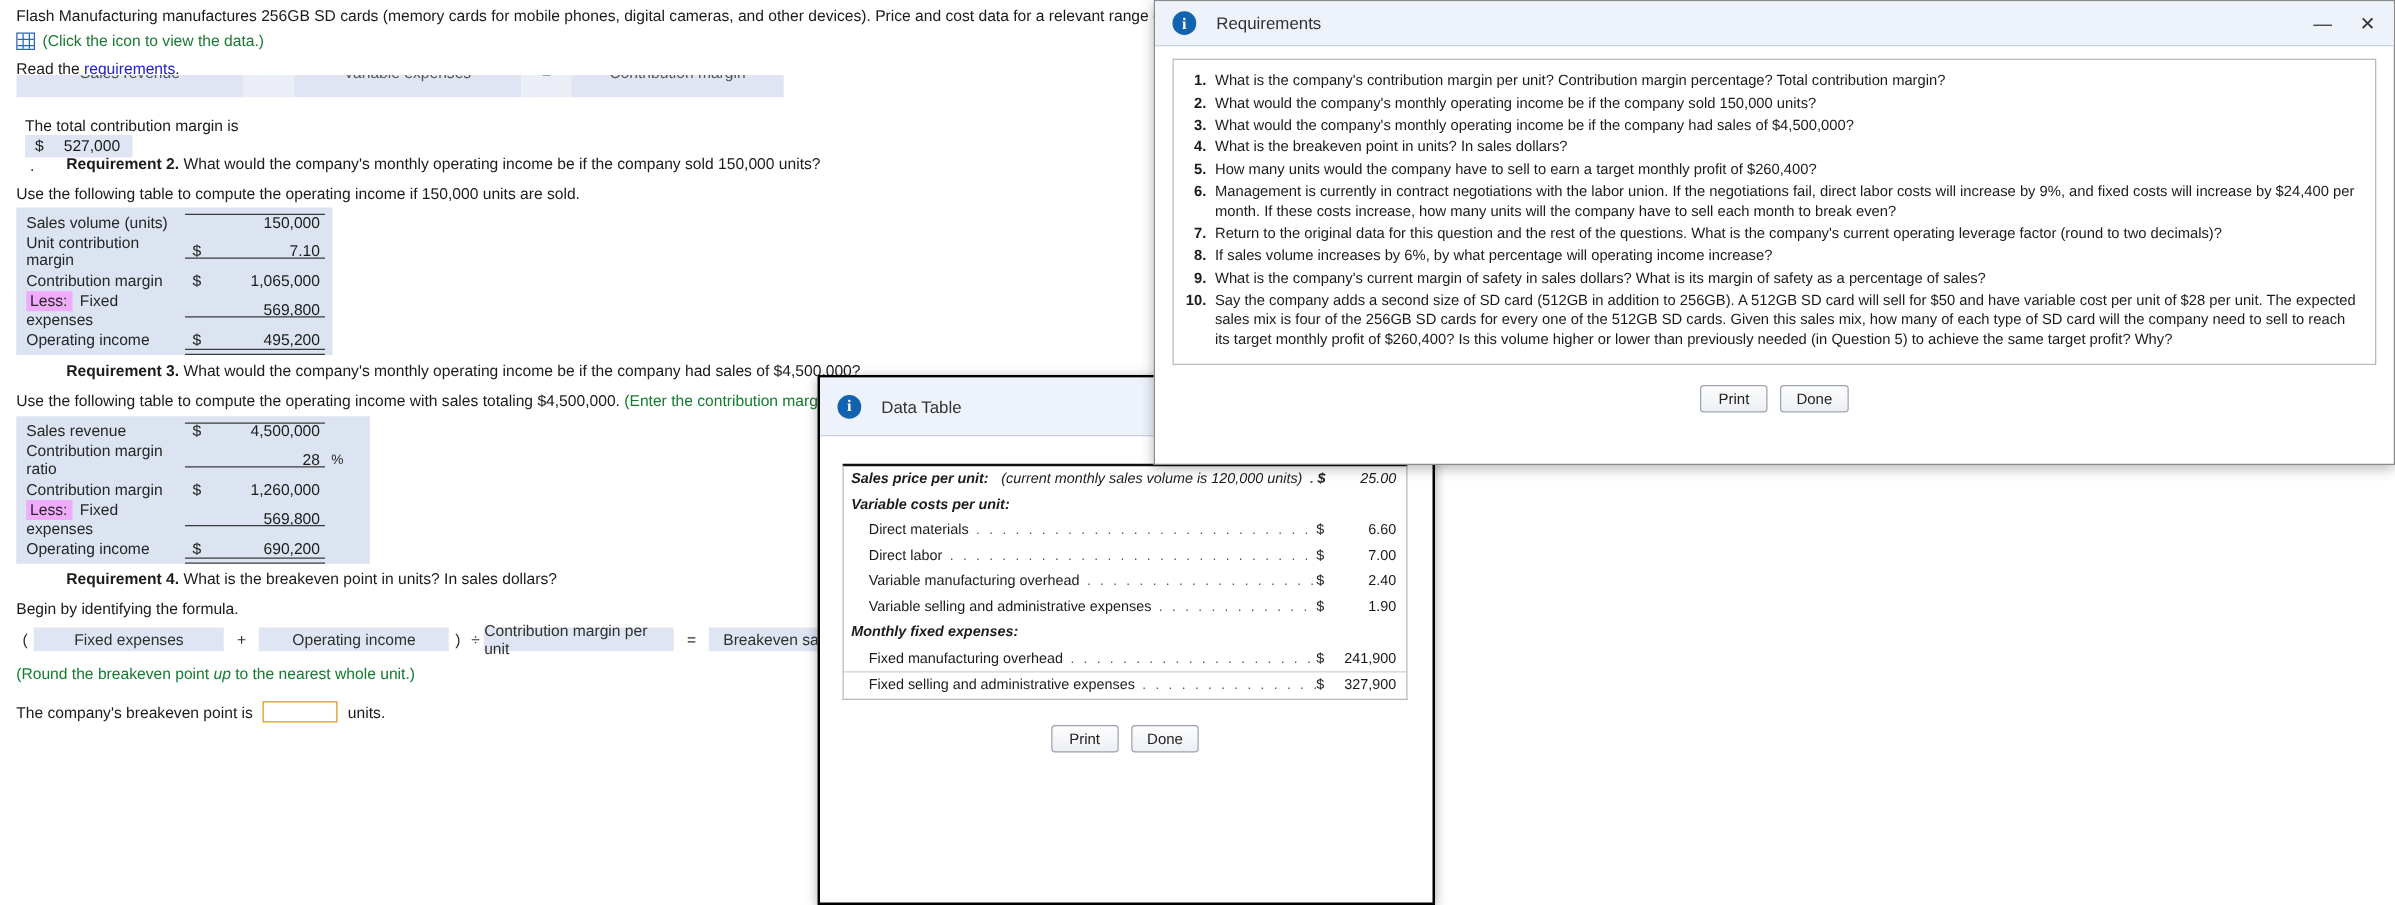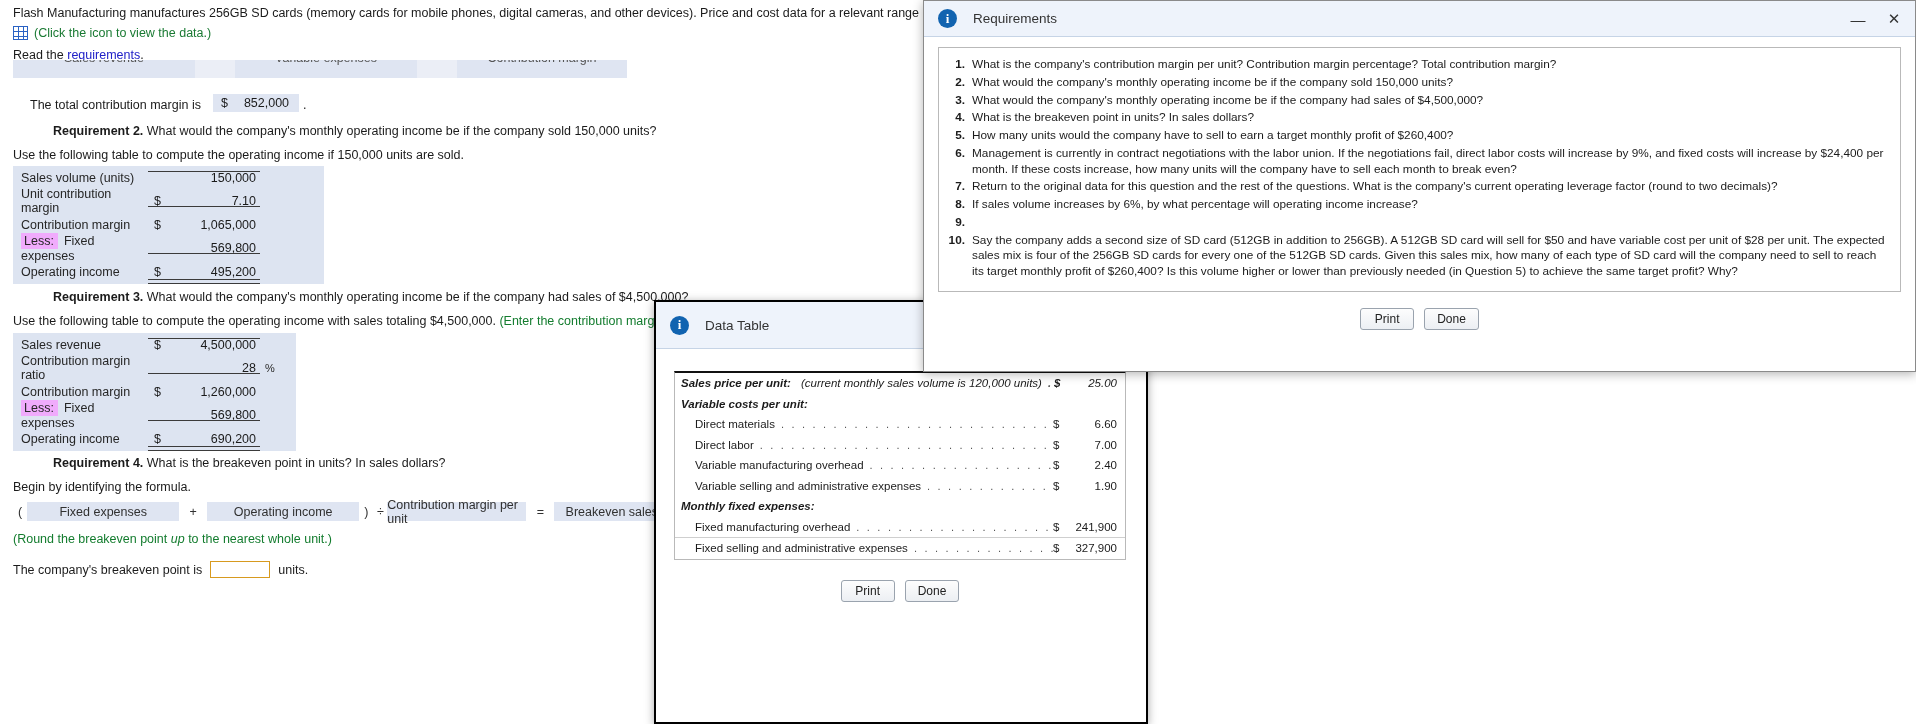--- a/index.html
+++ b/index.html
@@ -31,21 +31,21 @@
   .read-row { position:absolute; left:13px; top:48px; }
   .link { color:#2020c8; text-decoration:underline; cursor:pointer; }
 
   
   .top-strip { position:absolute; left:13px; top:60px; width:1190px; height:18px; overflow:hidden; }
   .top-strip .cells { display:flex; align-items:center; height:40px; margin-top:-22px; }
   .top-strip .c { height:40px; display:flex; align-items:center; justify-content:center; color:#555; font-size:12.5px; }
   .tc-box { background:#dfe5f2; }
   .tc-op { background:#ebeef6; width:40px; }
 
-  .tcm-row { position:absolute; left:30px; top:94px; display:flex; align-items:flex-end; gap:0; }
+  .tcm-row { position:absolute; left:20px; top:94px; display:flex; align-items:flex-start; gap:0;flex-direction:column; }
   .tcm-label { margin-right:12px; }
   .tcm-box { background:#dfe5f2; padding:2px 10px 2px 8px; display:flex; gap:16px; min-width:74px; }
   .tcm-box .d { }
   .tcm-box .v { }
   .tcm-dot { margin-left:4px; }
 
   .req-head { position:absolute; left:13px; white-space:nowrap; }
   .req-head b { font-weight:bold;margin-left:40px; }
   .sub-line { position:absolute; left:13px; white-space:nowrap; }
 
@@ -158,31 +158,31 @@
       <div class="c tc-box" style="width:182px;">Variable expenses</div>
       <div class="c tc-op">=</div>
       <div class="c tc-box" style="width:170px;">Contribution margin</div>
     </div>
   </div>
 
   <div class="tcm-row">
     <span class="tcm-label">The total contribution margin is</span>
     <span class="tcm-box">
       <span class="d">$</span>
-      <span class="v">852,000</span>
+      <span class="v">527,000</span>
     </span>
     <span class="tcm-dot">.</span>
   </div>
 
   <div class="req-head" style="top:124px;">
     <b>Requirement 2.</b><span> What would the company's monthly operating income be if the company sold 150,000 units?</span>
   </div>
   <div class="sub-line" style="top:148px;">Use the following table to compute the operating income if 150,000 units are sold.</div>
 
-  <div class="acct" style="top:166px; width:311px; height:118px;">
+  <div class="acct" style="top:166px; width:253px; height:118px;">
     <div class="row">
       <span class="lbl">Sales volume (units)</span>
       <span class="amt" style="position:relative;">
         <span class="rule-top"></span>
         <span class="cur"></span>
         <span class="num">150,000</span>
       </span>
     </div>
     <div class="row">
       <span class="lbl">Unit contribution margin</span>
@@ -274,21 +274,21 @@
   </div>
   <div class="sub-line" style="top:480px;">Begin by identifying the formula.</div>
 
   <div class="formula" style="top:502px;">
     <span class="paren">(</span>
     <span class="fbox" style="width:152px;">Fixed expenses</span>
     <span class="fop">+</span>
     <span class="fbox" style="width:152px;">Operating income</span>
     <span class="paren">)</span>
     <span class="fop" style="width:14px;">÷</span>
-    <span class="fbox" style="width:139px;">Contribution margin per unit</span>
+    <span class="fbox" style="width:152px;">Contribution margin per unit</span>
     <span class="fop">=</span>
     <span class="fbox" style="width:158px;">Breakeven sales in units</span>
   </div>
 
   <div class="sub-line green-txt" style="top:532px;">
     <span>(Round the breakeven point </span><i>up</i><span> to the nearest whole unit.)</span>
   </div>
 
   <div class="bep-row" style="top:561px;text-align:center;">
     <span>The company's breakeven point is</span>
@@ -415,20 +415,21 @@
         <li>
             <span class="n">7.</span>
             <span class="t">Return to the original data for this question and the rest of the questions. What is the company's current operating leverage factor (round to two decimals)?</span>
           </li>
         <li>
             <span class="n">8.</span>
             <span class="t">If sales volume increases by 6%, by what percentage will operating income increase?</span>
           </li>
         <li>
             <span class="n">9.</span>
+            <span class="t">What is the company's current margin of safety in sales dollars? What is its margin of safety as a percentage of sales?</span>
           </li>
         <li>
             <span class="n">10.</span>
             <span class="t">Say the company adds a second size of SD card (512GB in addition to 256GB). A 512GB SD card will sell for $50 and have variable cost per unit of $28 per unit. The expected sales mix is four of the 256GB SD cards for every one of the 512GB SD cards. Given this sales mix, how many of each type of SD card will the company need to sell to reach its target monthly profit of $260,400? Is this volume higher or lower than previously needed (in Question 5) to achieve the same target profit? Why?</span>
           </li>
       </ol>
     </div>
 
     <div class="dlg-footer">
       <button class="btn">Print</button>

